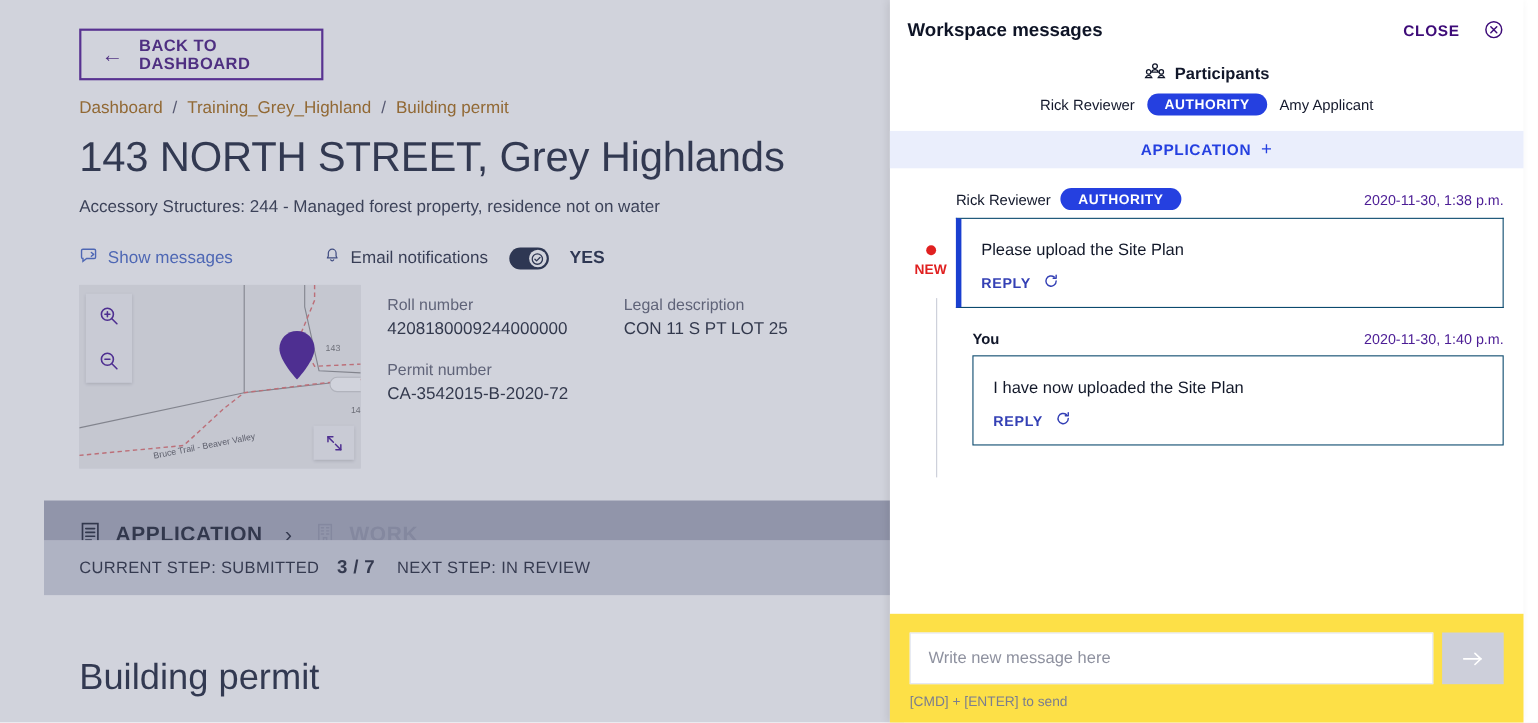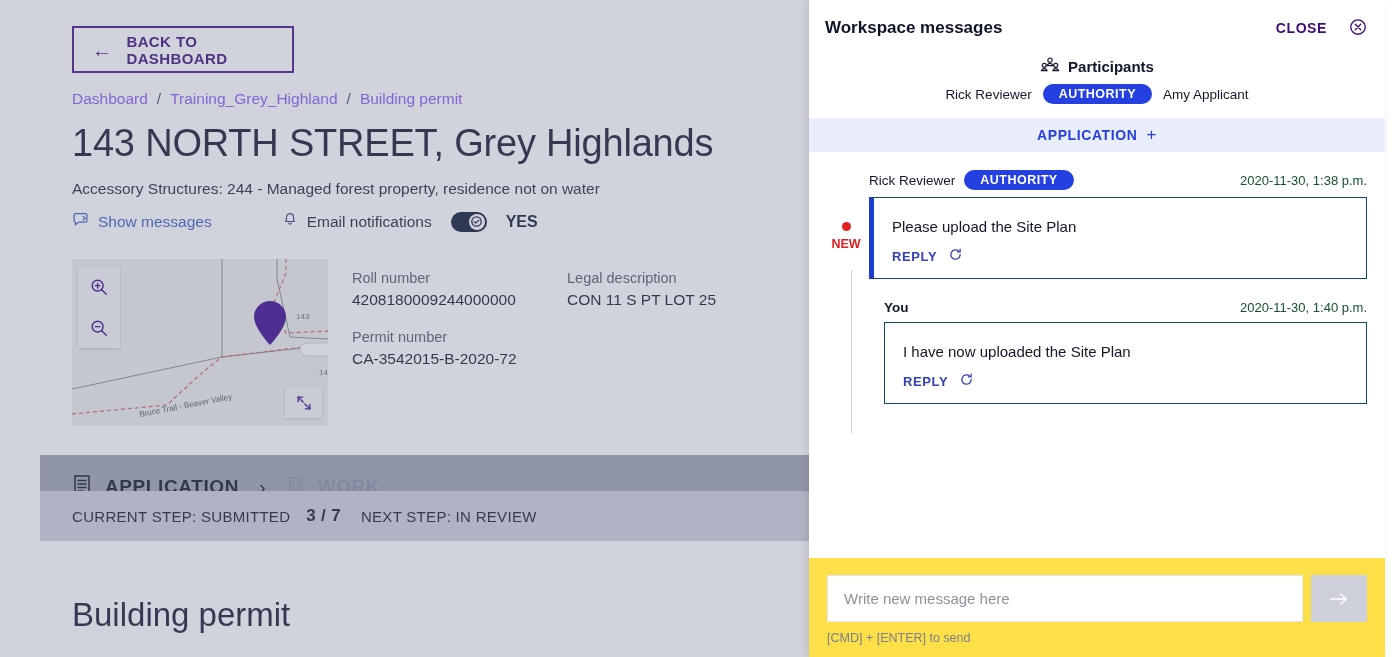--- a/index.html
+++ b/index.html
@@ -36,35 +36,35 @@
     cursor: pointer;
   }
   .back-btn .arrow { font-size: 20px; line-height: 1; }
 
   .breadcrumb {
     position: absolute; left: 72px; top: 90px;
     font-size: 15.5px; color: #3c63c8;
     display: flex; gap: 9px; align-items: baseline;
   }
   .breadcrumb .sep { color: #4a4a62; }
-  .breadcrumb .crumb { color: #8b5cf6; }
+  .breadcrumb .crumb { color: #a16207; }
 
   .addr-title {
     position: absolute; left: 72px; top: 122px;
     font-size: 38px; font-weight: normal; color: #131a31;
     letter-spacing: -0.2px; white-space: nowrap;
   }
   .addr-sub {
     position: absolute; left: 72px; top: 180px;
     font-size: 15.5px; color: #22283c;
   }
 
   .action-row {
-    position: absolute; left: 72px; top: 211px;
-    display: flex; align-items: flex-end; gap: 0;
+    position: absolute; left: 72px; top: 224px;
+    display: flex; align-items: flex-end; gap: 12px;
   }
   .act { display: flex; align-items: center; gap: 9px; }
   .act.msgs { color: #3c5fc4; font-size: 15.5px; cursor: pointer; }
   .act.notif { margin-left: 70px; font-size: 15.5px; color: #1a2036; }
   .toggle {
     width: 36px; height: 20px; border-radius: 10px;
     background: #0d1733; position: relative; margin-left: 10px; cursor: pointer;
   }
   .toggle .knob {
     position: absolute; right: 2px; top: 2px; width: 16px; height: 16px;
@@ -175,21 +175,21 @@
 
   .thread { flex: 1; overflow: hidden; padding: 18px 18px 0 18px; position: relative; }
 
   .msg-block { position: relative; }
   .msg-meta {
     display: flex; align-items: center; justify-content: space-between;
     margin-bottom: 7px;
   }
   .msg-who { display: flex; align-items: center; gap: 9px; font-size: 13.5px; color: #11172a; }
   .msg-who.bold { font-weight: bold; }
-  .msg-time { font-size: 13px; color: #14532d; text-align: right; }
+  .msg-time { font-size: 13px; color: #4c1d95; text-align: right; }
 
   .msg-card {
     border: 1px solid #0c4a6e; background: #fff;
     padding: 20px 18px 14px 18px; position: relative;
   }
   .msg-card.accent { border-left: 5px solid #1a3fd0; }
   .msg-text { font-size: 15px; color: #121829; margin-bottom: 13px; }
   .reply {
     display: flex; align-items: center; gap: 12px;
     color: #3440b5; font-size: 13px; font-weight: bold; letter-spacing: .6px;

